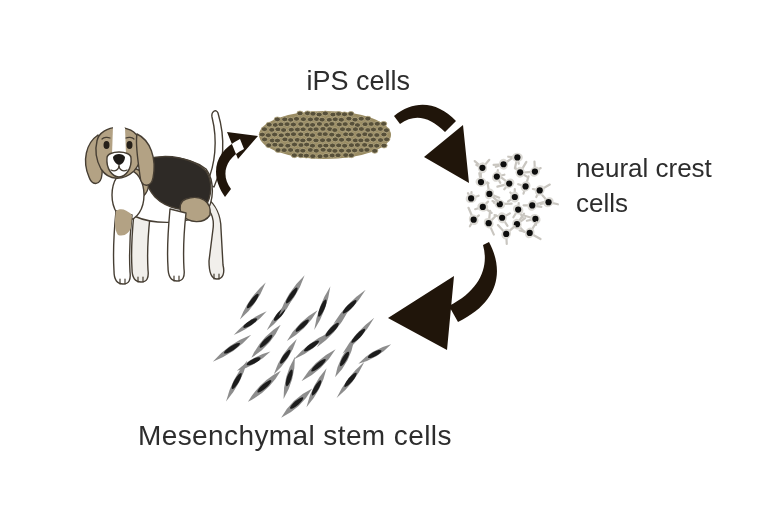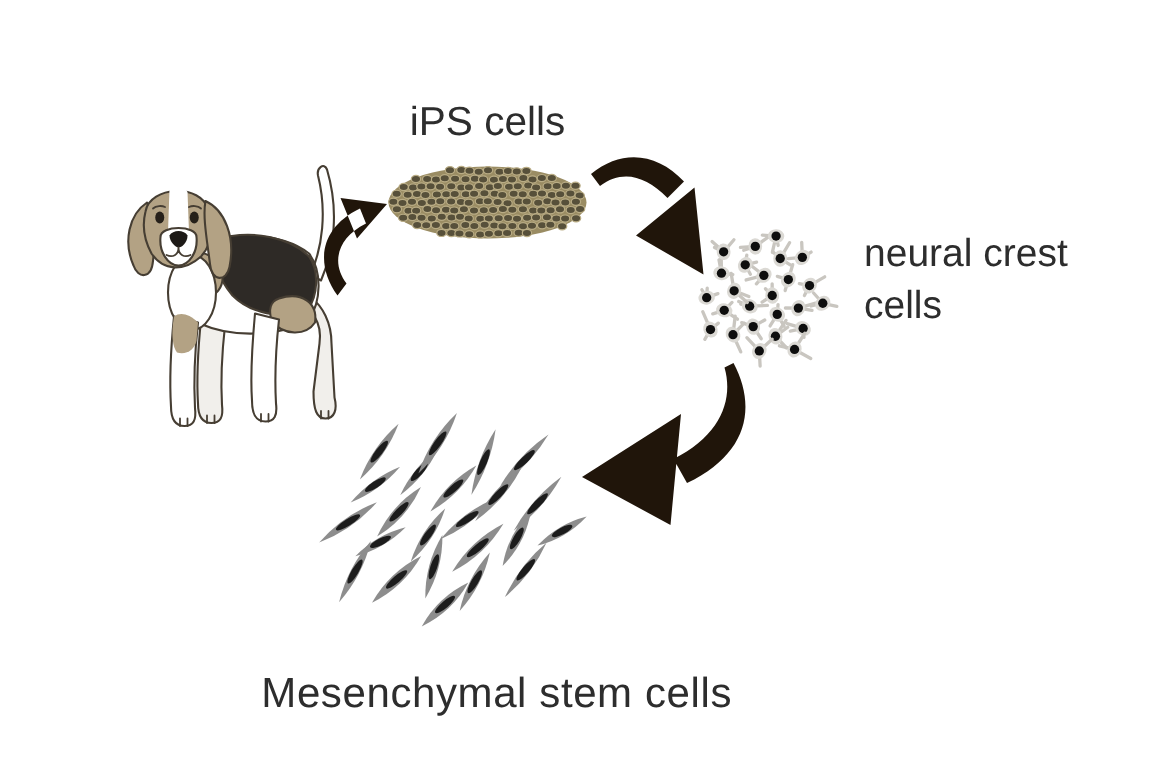--- a/index.html
+++ b/index.html
@@ -1,22 +1,22 @@
 <!DOCTYPE html>
 <html style="--bg: #ffffff; --text-color: #2d2d2d; --arrow-color: #20150a; --dog-tan: #b3a284; --dog-dark: #2e2a26; --dog-line: #463e33; --dog-white: #ffffff; --dog-shade: #f1efeb;"><head>
 <meta charset="utf-8">
 <style>
   html,body{margin:0;padding:0;background:#fff;}
   .canvas{position:relative;width:768px;height:512px;background:var(--bg,#ffffff);
           overflow:hidden;font-family:"Liberation Sans",sans-serif;}
   .canvas > svg{position:absolute;left:0;top:0;}
   .label{position:absolute;color:var(--text-color,#2d2d2d);}
-  #label-ips{left:240px;top:66px;width:170px;text-align:center;font-size:27px;}
+  #label-ips{left:240px;top:66px;width:170px;text-align:right;font-size:27px;}
   #label-ncc{left:576px;top:151px;width:142px;font-size:26px;line-height:35px;}
-  #label-msc{left:138px;top:446px;width:350px;text-align:right;font-size:28px;letter-spacing:.4px;}
+  #label-msc{left:138px;top:420px;width:350px;text-align:left;font-size:28px;letter-spacing:.4px;}
   .arrow{fill:var(--arrow-color,#20150a);}
   .dog-line{stroke:var(--dog-line,#463e33);stroke-width:1.4;stroke-linejoin:round;stroke-linecap:round;}
   .thinline{fill:none;stroke:var(--dog-line,#463e33);stroke-width:1.2;stroke-linecap:round;}
 </style>
 </head>
 <body>
 
 <div class="canvas">
 
   <svg width="768" height="512" viewBox="0 0 768 512">

